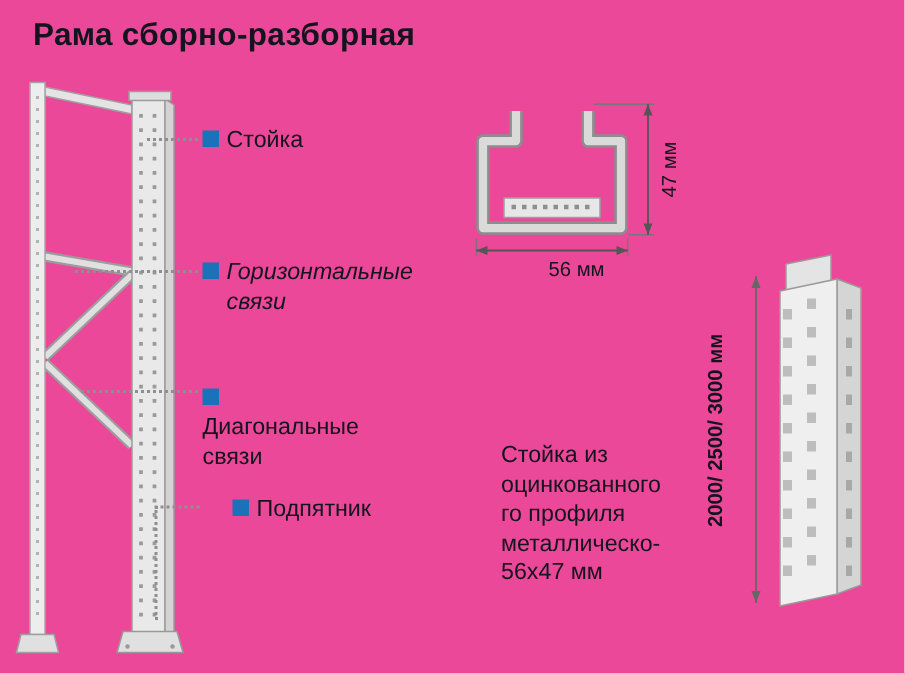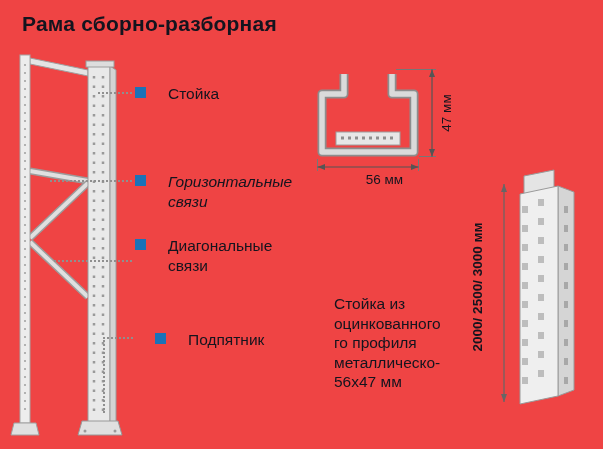--- a/index.html
+++ b/index.html
@@ -1,30 +1,30 @@
 <!DOCTYPE html>
 <html style="--accent-blue: #1b72b8; --text-dark: #14141e; --drawing-stroke: #9a9a9a;"><head>
 <meta charset="utf-8">
 <style>
   html,body{margin:0;padding:0;background:#ffffff;}
   .canvas{
-    position:relative;width:603px;height:449px;background:#ef4444;overflow:hidden;
+    position:relative;width:603px;height:449px;background:#ec4899;overflow:hidden;
     font-family:"Liberation Sans", sans-serif;color:var(--text-dark,#14141e);
   }
   .title{
     position:absolute;left:22px;top:12px;font-size:21px;font-weight:bold;
     letter-spacing:.2px;color:var(--text-dark,#14141e);
   }
   svg{position:absolute;display:block;}
   .frame-svg{left:6px;top:50px;}
   .profile-svg{left:292px;top:60px;}
   .post-svg{left:496px;top:166px;}
   .leader{position:absolute;border-top:2px dotted #8f8f8f;height:0;}
   .leader-v{position:absolute;border-left:2px dotted #8f8f8f;width:0;}
-  .legend-item{position:absolute;display:flex;gap:22px;align-items:flex-start;width:140px;}
+  .legend-item{position:absolute;display:flex;gap:5px;align-items:flex-start;width:140px;}
   .bullet{width:11px;height:11px;background:var(--accent-blue,#1b72b8);flex:0 0 auto;margin-top:3px;}
   .legend-label{font-size:15.5px;line-height:19.5px;color:var(--text-dark,#14141e);}
   .desc{position:absolute;left:322px;top:294px;font-size:15.5px;line-height:19.5px;margin-left:12px;}
   .htext{position:absolute;text-align:right;font-size:13.5px;color:var(--text-dark,#14141e);}
   .vtext{
     position:absolute;white-space:nowrap;font-size:13.5px;color:var(--text-dark,#14141e);
     transform:translate(-50%,-50%) rotate(-90deg);
   }
   .vtext.bold{font-weight:bold;}
 </style>
@@ -69,21 +69,21 @@
   <div class="leader-v" style="left:103px; top:337px; height:76px;"></div>
 
   <div class="legend-item" style="left:135px;top:84px;">
     <span class="bullet"></span>
     <span class="legend-label">Стойка</span>
   </div>
   <div class="legend-item" style="left:135px;top:172px;font-style:italic;">
     <span class="bullet"></span>
     <span class="legend-label">Горизонтальные связи</span>
   </div>
-  <div class="legend-item" style="left:135px;top:236px;">
+  <div class="legend-item" style="left:135px;top:256px;flex-direction:column;">
     <span class="bullet"></span>
     <span class="legend-label">Диагональные связи</span>
   </div>
   <div class="legend-item" style="left:135px;top:330px;margin-left:20px;">
     <span class="bullet"></span>
     <span class="legend-label">Подпятник</span>
   </div>
 
   <svg class="profile-svg" width="155" height="118" viewBox="0 0 155 118">
     <g>

